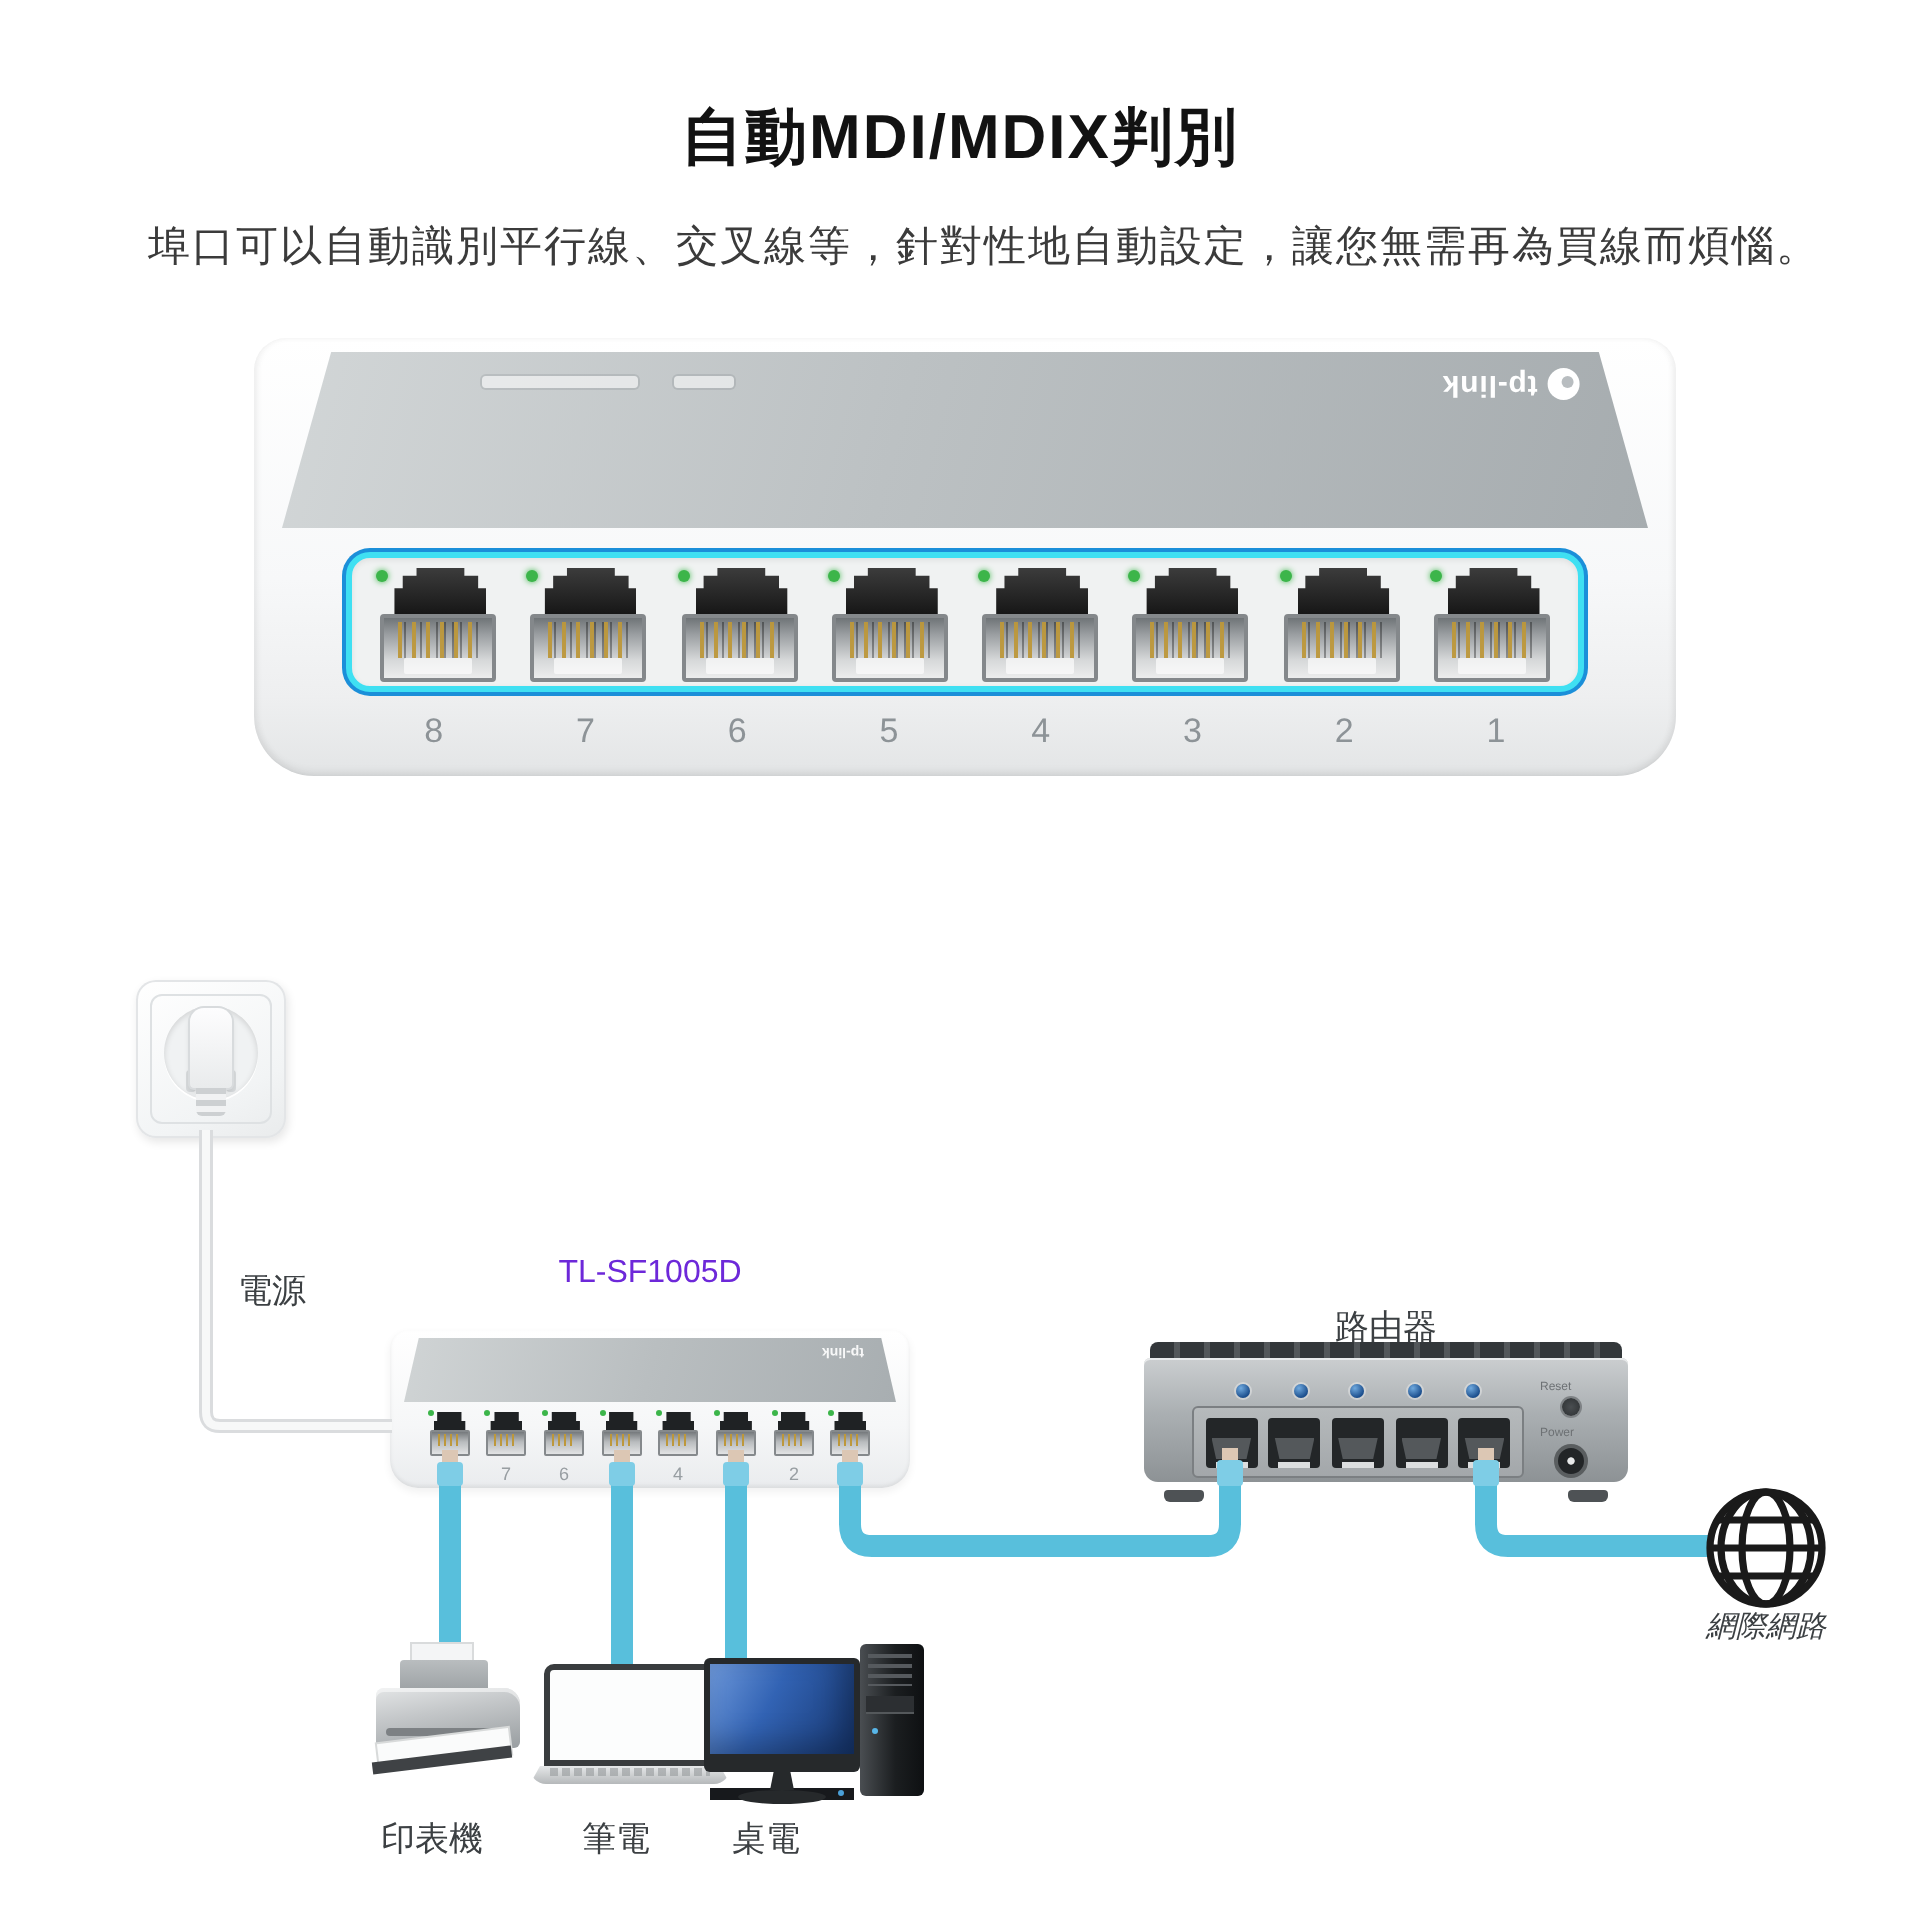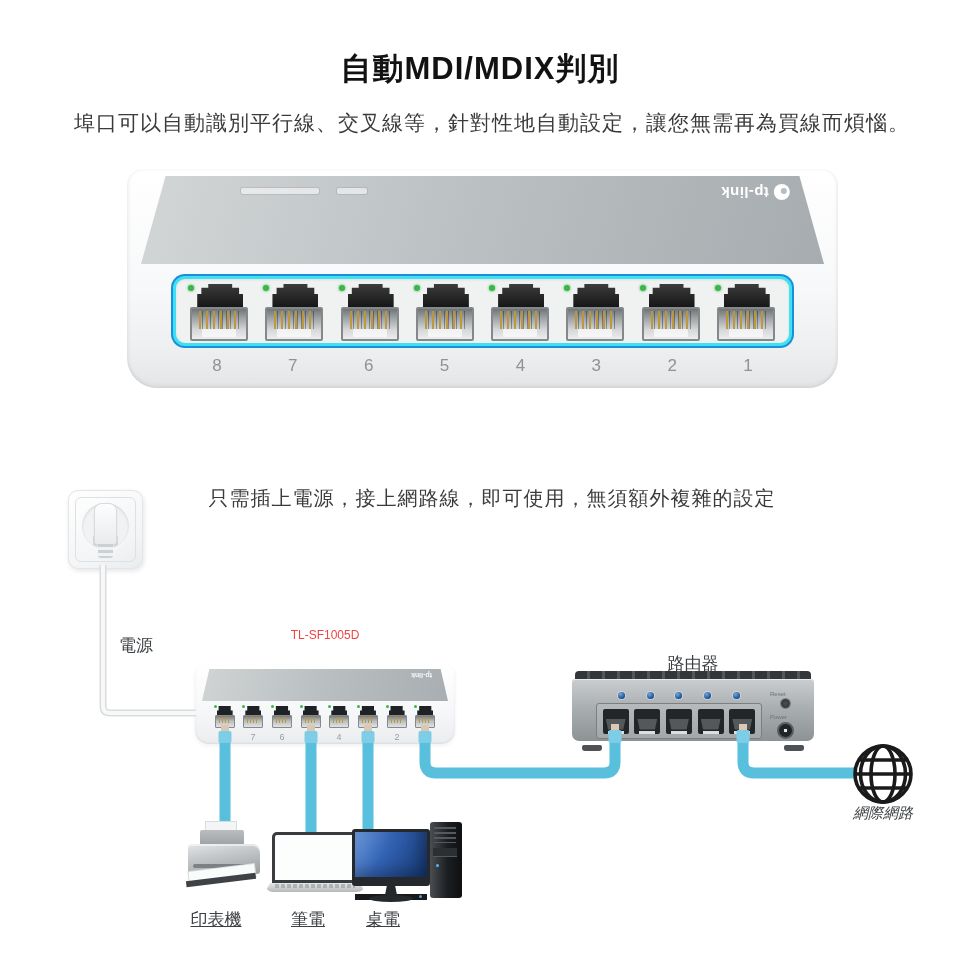--- a/index.html
+++ b/index.html
@@ -141,21 +141,21 @@
     clip-path:polygon(15% 0,85% 0,100% 100%,0 100%); }
   .mo-base { position:absolute; left:17px; top:66px; width:44px; height:7px; border-radius:50%; background:#26292b; }
 
   .tower { position:absolute; left:430px; top:810px; width:32px; height:76px; border-radius:3px;
     background:linear-gradient(90deg,#4a4e52 0%,#1b1e20 55%,#0e1012 100%); }
   .tw-vents { position:absolute; left:4px; right:6px; top:5px; height:16px;
     background:repeating-linear-gradient(180deg,#565a5e 0 2px,transparent 2px 5px); }
   .tw-bay { position:absolute; left:3px; right:5px; top:26px; height:8px; background:#2c2f32; box-shadow:0 1px 0 #54585b; }
   .tw-dot { position:absolute; left:6px; top:42px; width:3px; height:3px; border-radius:50%; background:#58b6e8; }
 
-  .dev-label { position:absolute; top:896px; text-align:center; color:#3c4043; font-size:17px;text-decoration:underline; }
+  .dev-label { position:absolute; top:896px; text-align:center; color:#3c4043; font-size:17px; }
 
   svg.layer { position:absolute; inset:0; pointer-events:none; }
 </style>
 </head>
 <body>
 
 <div class="page">
 
   <div class="h-title h1">自動MDI/MDIX判別</div>
   <div class="h-sub p1">埠口可以自動識別平行線、交叉線等，針對性地自動設定，讓您無需再為買線而煩惱。</div>
@@ -245,34 +245,33 @@
       <span>7</span>
       <span>6</span>
       <span>5</span>
       <span>4</span>
       <span>3</span>
       <span>2</span>
       <span>1</span>
     </div>
   </div>
 
-  <div class="h-sub p2">只需插上電源，接上網路線，即可使用，無須額外複雜的設定</div>
 
   <div class="outlet">
     <div class="square"></div>
     <div class="circle">
       <div class="notch nl"></div>
       <div class="notch nr"></div>
     </div>
     <div class="plug"></div>
     <div class="ribs"></div>
   </div>
   <div class="diag-label" style="left:58px;width:95px;top:622px;text-align:right;">電源</div>
 
-  <div class="diag-label" style="left:250px;width:150px;top:616px;font-size:12px;color:#ef4444;">TL-SF1005D</div>
+  <div class="diag-label" style="left:250px;width:150px;top:616px;font-size:16px;color:#6d28d9;">TL-SF1005D</div>
   <div class="mini-switch">
     <div class="ms-casing"></div>
     <div class="ms-glass">
       <div class="mini-logo">tp-link</div>
     </div>
     <div class="ms-strip">
       <div class="mport">
           <div class="led"></div>
           <div class="plug"></div>
           <div class="jack">

